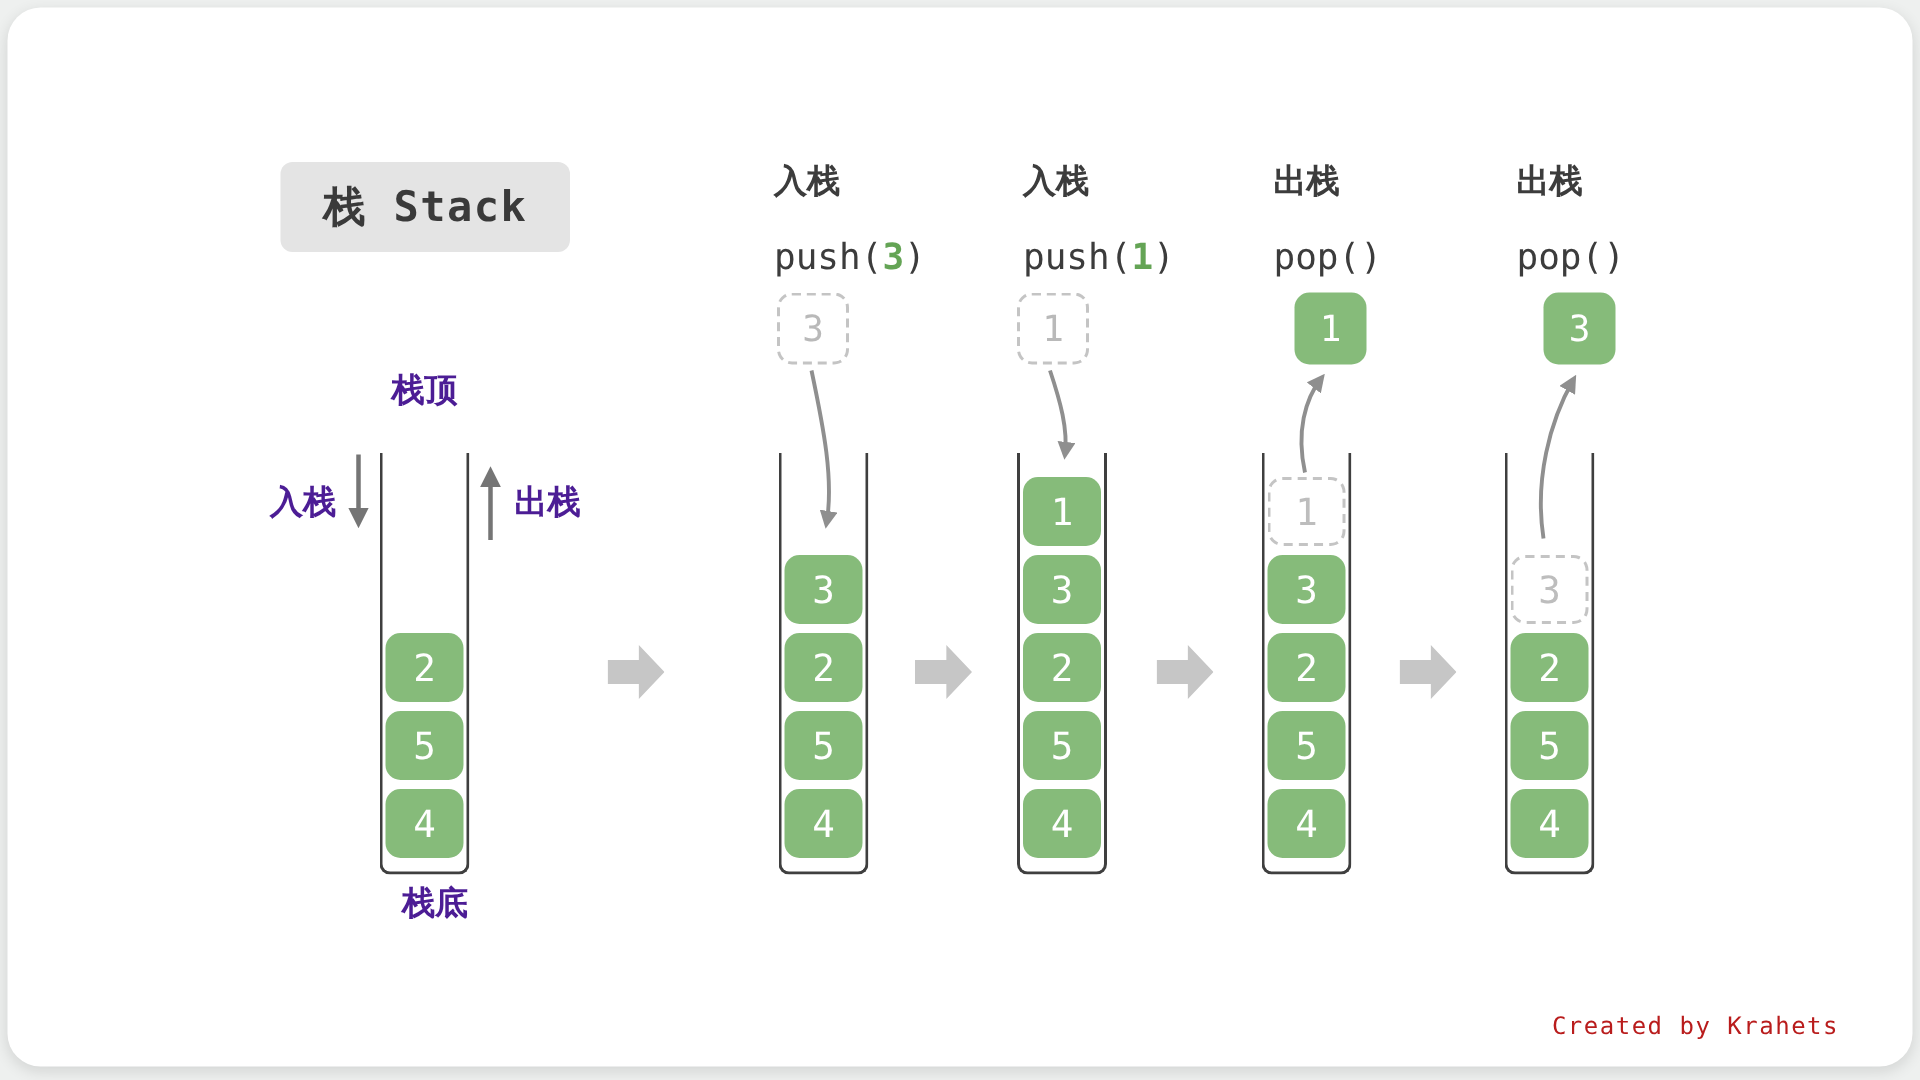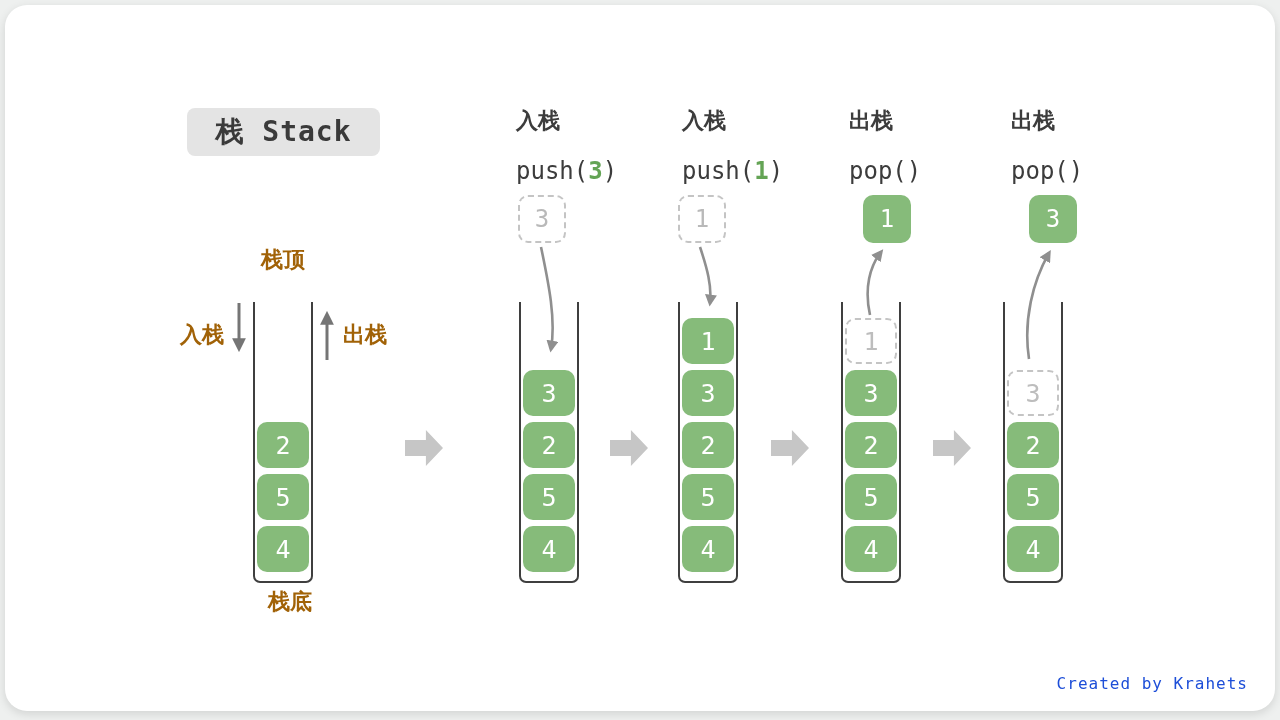--- a/index.html
+++ b/index.html
@@ -3,21 +3,21 @@
 <meta charset="utf-8">
 <style>
   * { margin:0; padding:0; box-sizing:border-box; }
   html,body { width:1280px; height:720px; overflow:hidden; background:#eef0ef;
               font-family:"DejaVu Sans", sans-serif; }
   .card { position:absolute; left:5px; top:5px; width:1270px; height:706px;
           background:#ffffff; border-radius:22px;
           box-shadow:0 3px 10px rgba(0,0,0,.12); }
   .stage { position:absolute; left:0; top:0; width:1280px; height:720px; }
 
-  .title-box { position:absolute; left:187px; top:108px; width:193px; height:48px;
+  .title-box { position:absolute; left:187px; top:108px; width:193px; height:60px;
                background:#e4e4e4; border-radius:8px; display:flex;
                align-items:center; justify-content:center;
                font:bold 28px "DejaVu Sans Mono","DejaVu Sans",sans-serif;
                color:#3a3a3a; letter-spacing:1px; }
 
   .col-header { position:absolute; top:106px; color:#3c3c3c; }
   .col-header .line1 { font:bold 22px "DejaVu Sans",sans-serif; }
   .col-header .line2 { margin-top:21px; font:24px "DejaVu Sans Mono",monospace; }
   .code-arg { color:var(--code-green); font-weight:bold; }
 
@@ -29,28 +29,28 @@
 
   .stack-container { position:absolute; top:302px; width:60px; height:281px;
                      border:2px solid #3f3f3f; border-top:none;
                      border-radius:0 0 7px 7px; background:#fff; }
   .item { position:absolute; left:2px; width:52px; height:46px; border-radius:10px;
           background:var(--green); color:#fff; display:flex; align-items:center;
           justify-content:center; font:25px "DejaVu Sans Mono",monospace; }
   .item.ghost { background:#fff; border:2px dashed #c4c4c4; color:#bdbdbd; }
   .r0{top:224px}.r1{top:172px}.r2{top:120px}.r3{top:68px}.r4{top:16px}
 
-  .legend-label { position:absolute; color:#a16207;
+  .legend-label { position:absolute; color:#4c1d95;
                   font:bold 22px "DejaVu Sans",sans-serif; }
 
   .block-arrow { position:absolute; top:430px; width:38px; height:36px;
                  background:var(--block-gray);
                  clip-path:polygon(0 28%,55% 28%,55% 0,100% 50%,55% 100%,55% 72%,0 72%); }
 
-  .watermark { position:absolute; right:32px; top:674px; color:#1d4ed8;
+  .watermark { position:absolute; right:54px; top:674px; color:#b91c1c;
                font:16px "DejaVu Sans Mono",monospace; letter-spacing:1px; }
 
   svg.overlay { position:absolute; left:0; top:0; width:1280px; height:720px;
                 pointer-events:none; }
 </style>
 </head>
 <body>
 
 <div class="card"></div>
 <div class="stage">

